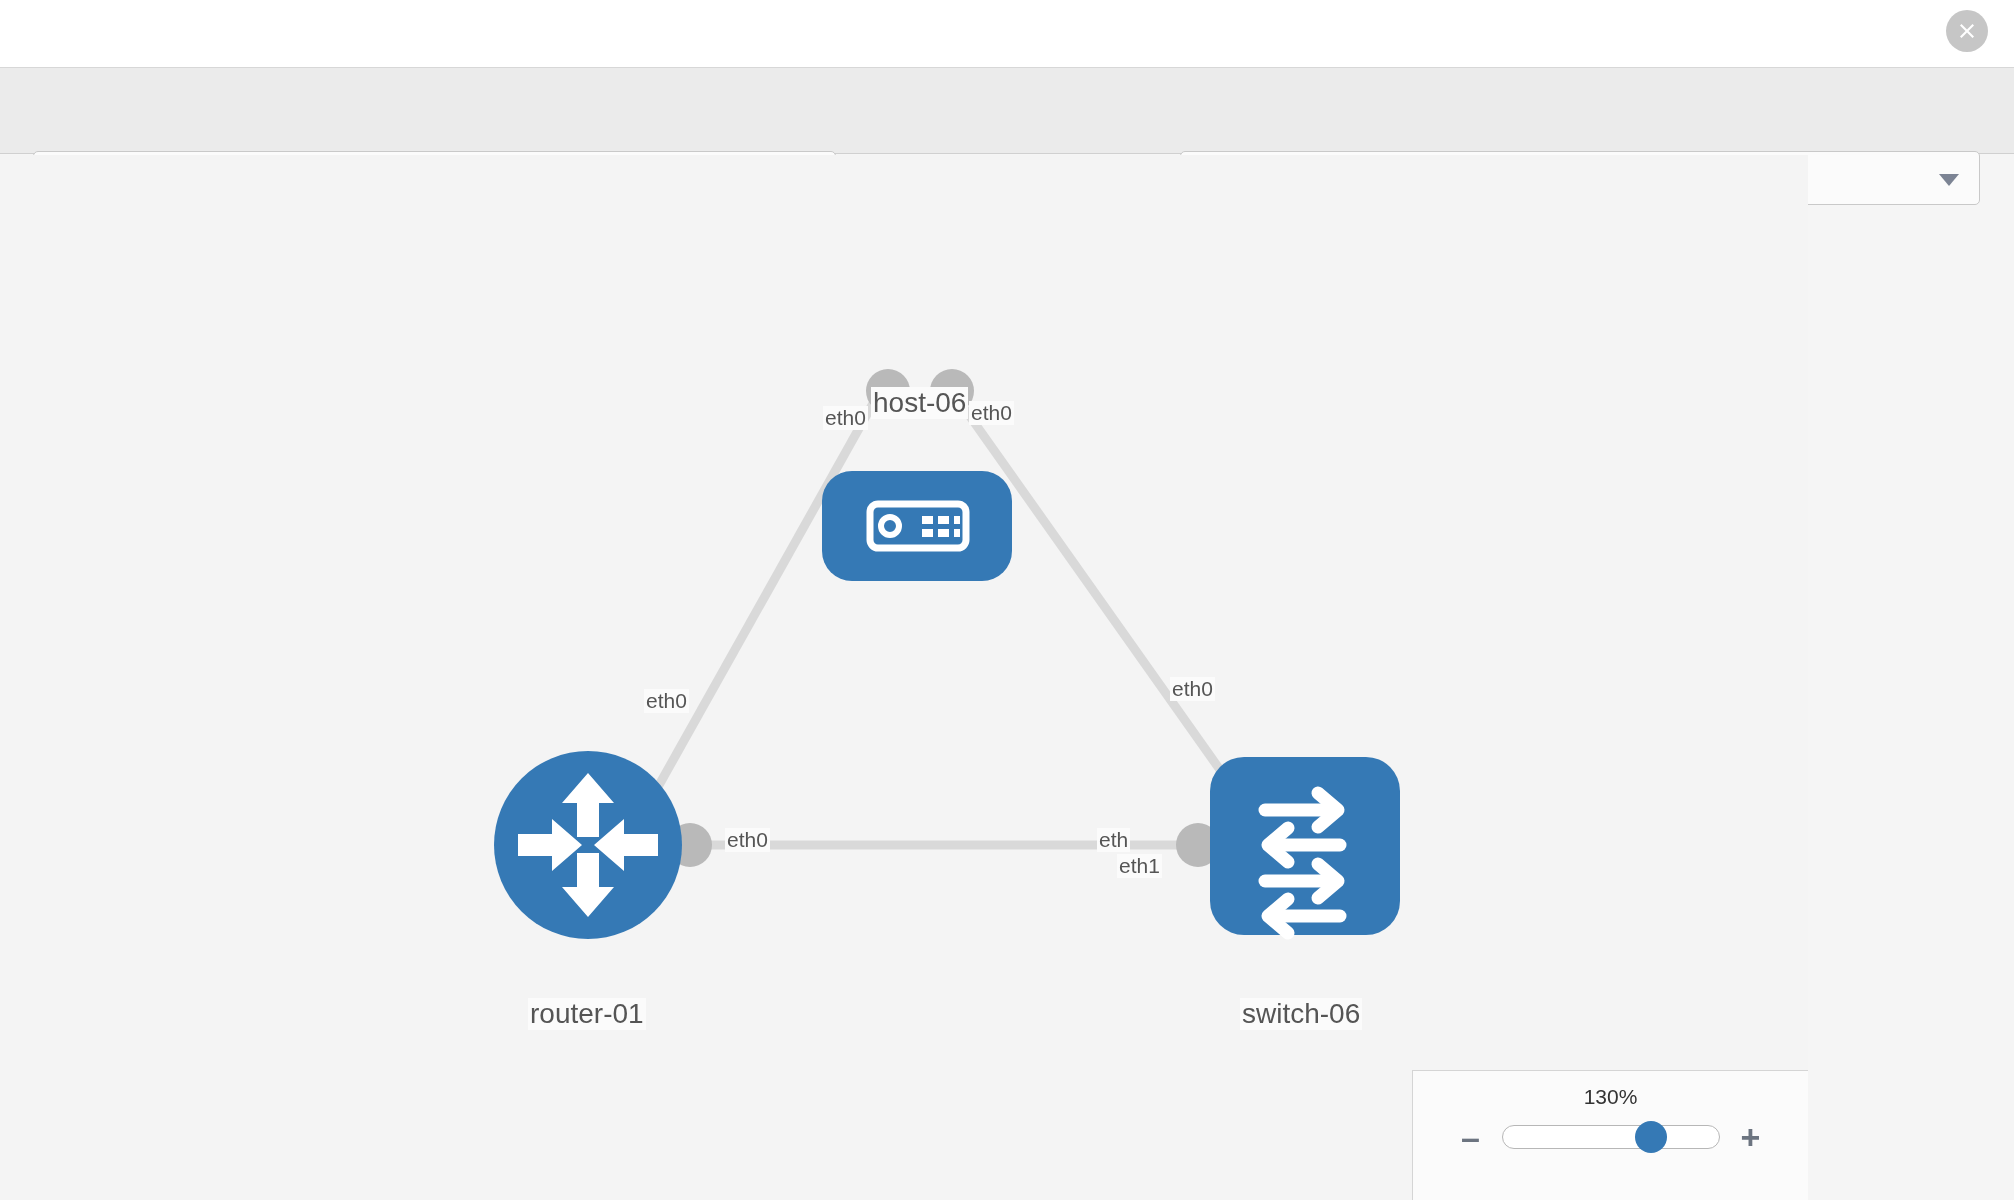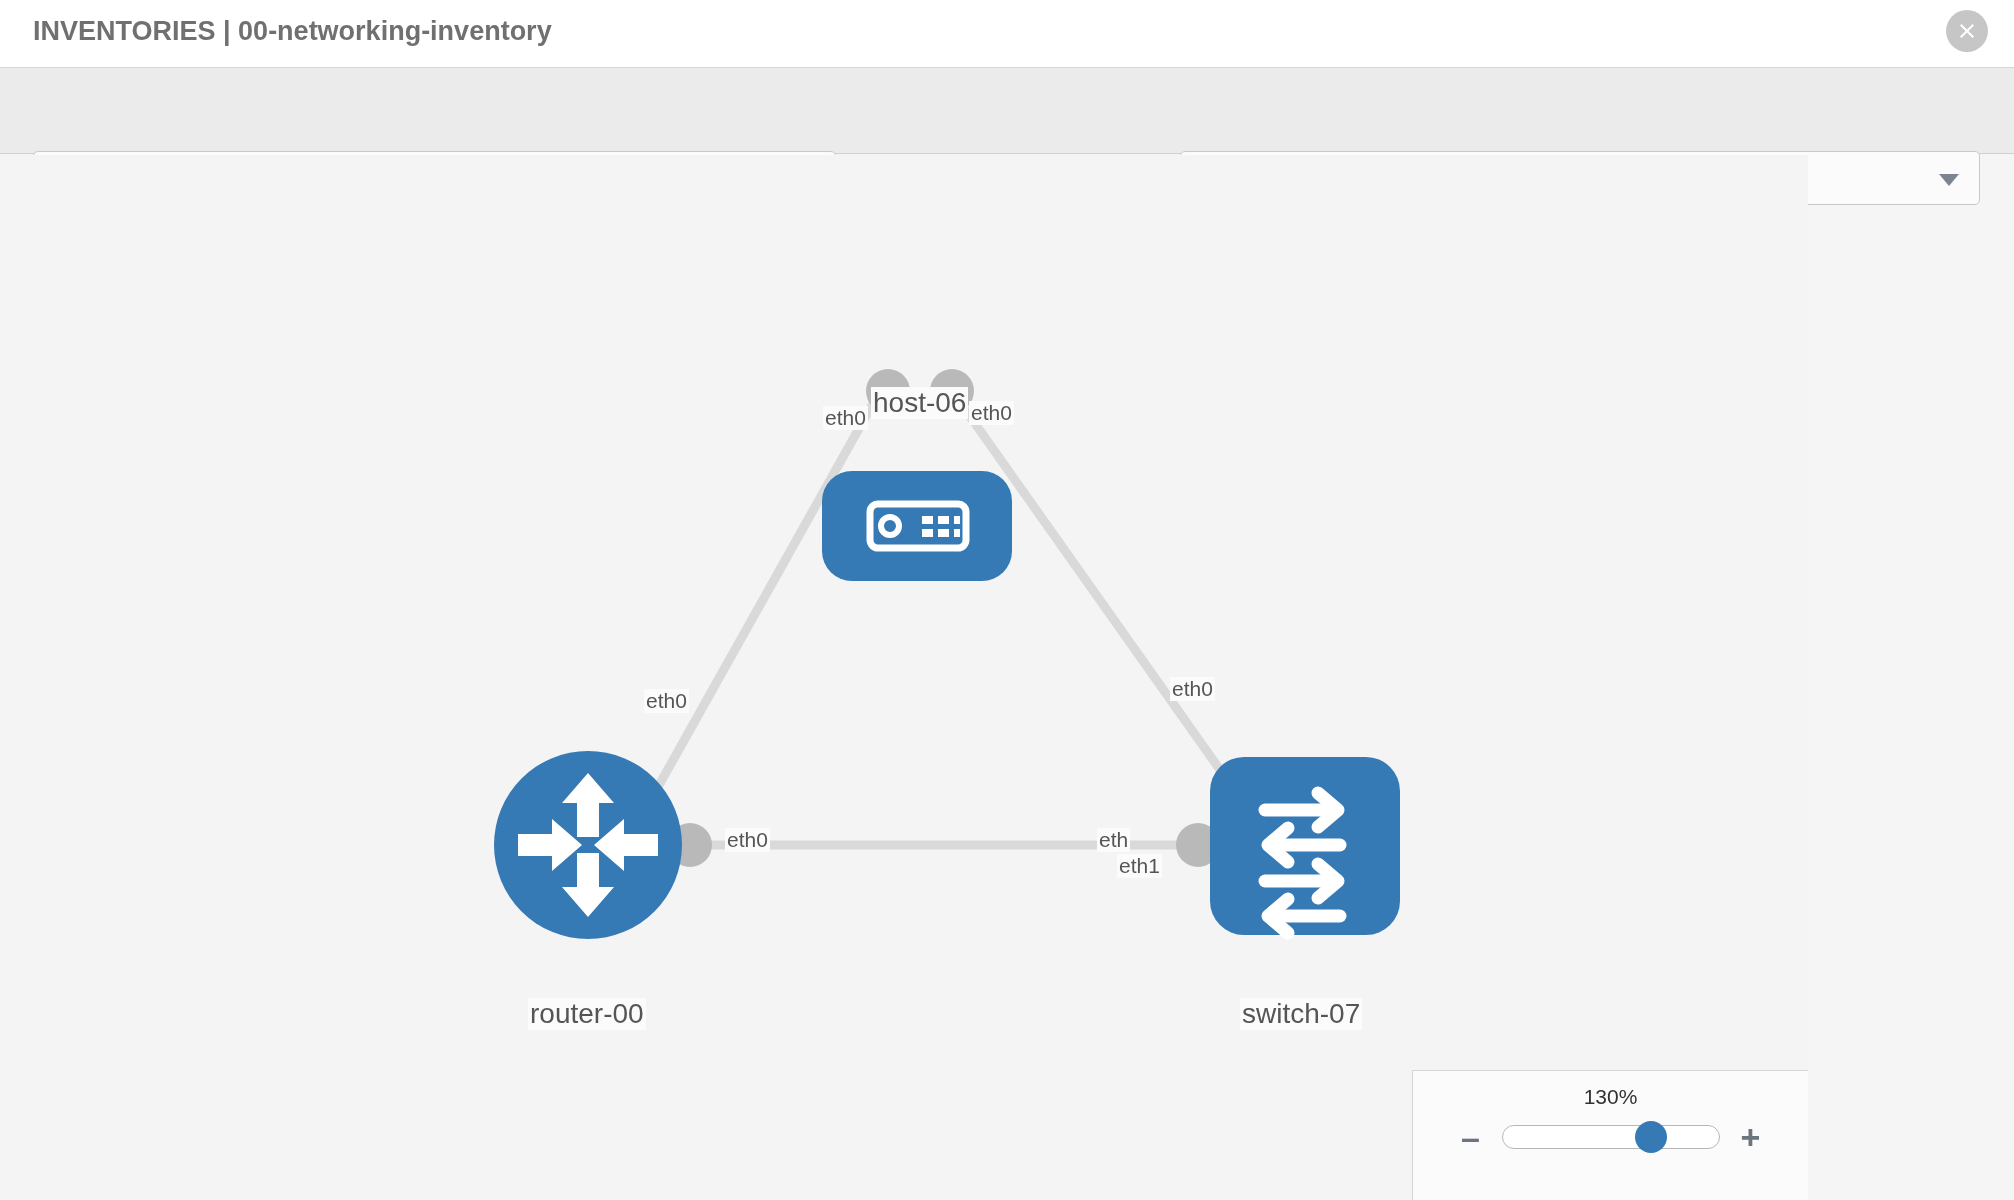--- a/index.html
+++ b/index.html
@@ -140,21 +140,20 @@
     background: #3579b5;
     cursor: grab;
   }
 </style>
 </head>
 <body>
 
 <div id="app">
 
   <div class="header">
-    <div class="header-title">INVENTORIES | 00-networking-inventory</div>
     <div class="close-btn">
       <svg width="24" height="24" viewBox="0 0 24 24" aria-hidden="true">
         <path d="M6.5 5 L12 10.5 L17.5 5 L19 6.5 L13.5 12 L19 17.5 L17.5 19 L12 13.5 L6.5 19 L5 17.5 L10.5 12 L5 6.5 Z" fill="#ffffff"></path>
       </svg>
     </div>
   </div>
 
   <div class="toolbar">
 
     <div class="actions-select">
@@ -250,22 +249,22 @@
     <div class="node-label" style="left:871px; top:232px;">host-06</div>
     <div class="edge-label" style="left:969px; top:246px;">eth0</div>
 
     <div class="edge-label" style="left:644px; top:534px;">eth0</div>
     <div class="edge-label" style="left:1170px; top:522px;">eth0</div>
 
     <div class="edge-label" style="left:725px; top:673px;">eth0</div>
     <div class="edge-label" style="left:1097px; top:673px;">eth</div>
     <div class="edge-label" style="left:1117px; top:699px;">eth1</div>
 
-    <div class="node-label" style="left:528px; top:843px;">router-00</div>
-    <div class="node-label" style="left:1240px; top:843px;">switch-07</div>
+    <div class="node-label" style="left:528px; top:843px;">router-01</div>
+    <div class="node-label" style="left:1240px; top:843px;">switch-06</div>
 
     <div class="zoom-panel">
       <div class="zoom-pct">130%</div>
       <div class="zoom-row">
         <span class="zoom-minus">–</span>
         <div class="zoom-slider">
           <div class="zoom-thumb"></div>
         </div>
         <span class="zoom-plus">+</span>
       </div>

